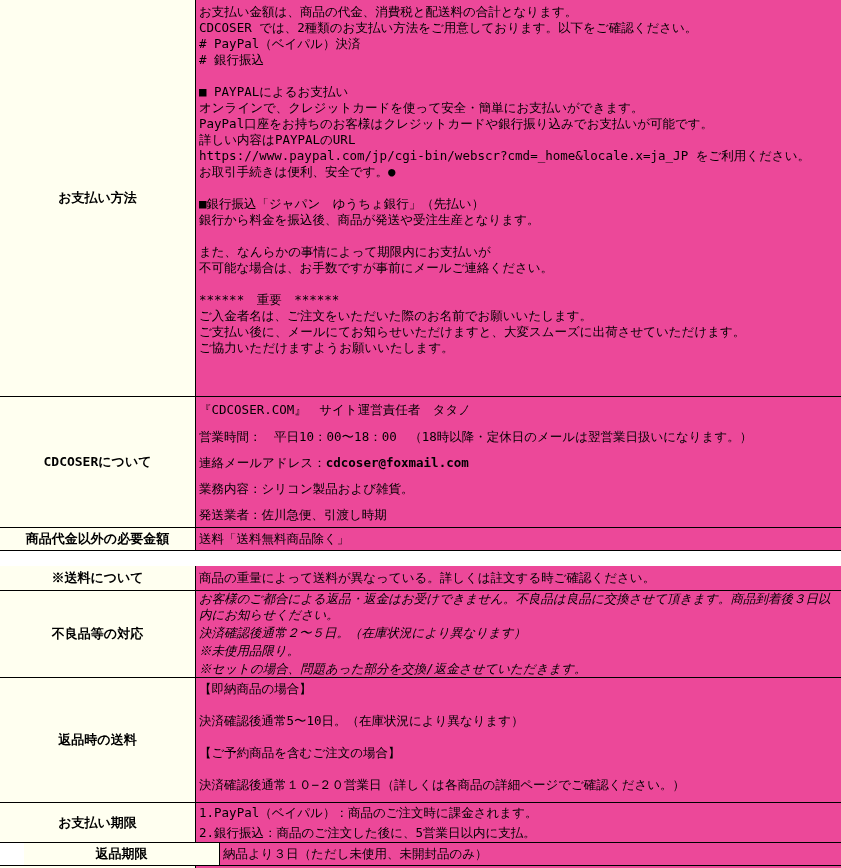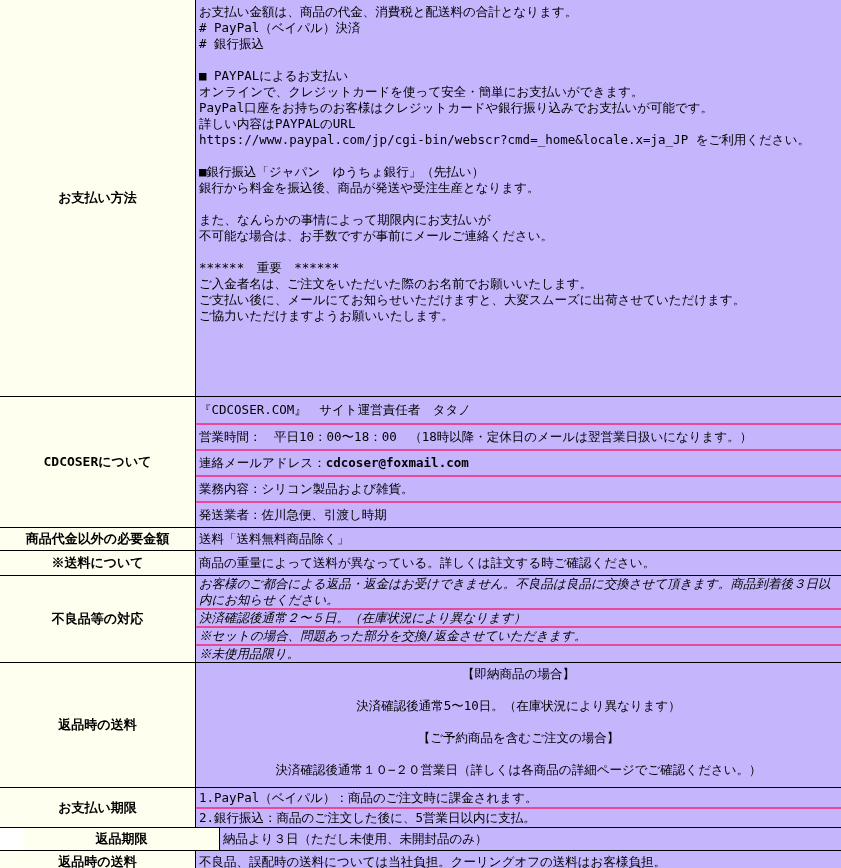--- a/index.html
+++ b/index.html
@@ -33,63 +33,65 @@
     font-weight:bold;
     font-size:13px;
     padding:2px;
     box-sizing:border-box;
   }
   .content{
     flex:1 1 auto;
     display:flex;
     flex-direction:column;
     min-width:0;
-    background:#c4b5fd;
+    background:#ec4899;
   }
   .cell{
     padding:1px 3px;
     box-sizing:border-box;
     flex:1 0 auto;
   }
   .cell + .cell{border-top:2px solid #ec4899;}
   .cell.vc{display:flex;flex-direction:column;justify-content:center;}
   .line{min-height:16px;line-height:16px;word-break:break-all;}
   .line .b{font-weight:bold;}
   
   .r1{min-height:397px;}
   .r1 .cell{padding-top:4px;}
   .r2 .cell{min-height:26px;}
   .r3{min-height:22px;}
-  .r4{min-height:25px;}
+  .r4{min-height:25px;margin-top:15px;}
   .r5{min-height:85px;}
   .r5 .cell{padding-top:0;padding-bottom:0;font-style:italic;}
   .r6{min-height:125px;}
-  .r6 .cell{padding-top:3px;text-align:center;}
+  .r6 .cell{padding-top:3px;}
   .r7 .cell{min-height:19px;}
   .r8{min-height:22px;padding-left:24px;}
   .r9{min-height:19px;}
 </style>
 </head>
 <body>
 
 <div class="shop-table">
 
   <section class="row r1">
     <div class="label">お支払い方法</div>
     <div class="content">
       <div class="cell">
           <div class="line"><span>お支払い金額は、商品の代金、消費税と配送料の合計となります。</span></div>
+          <div class="line"><span>CDCOSER では、2種類のお支払い方法をご用意しております。以下をご確認ください。</span></div>
           <div class="line"><span># PayPal（ベイパル）決済</span></div>
           <div class="line"><span># 銀行振込</span></div>
           <div class="line"><span></span></div>
           <div class="line"><span>■ PAYPALによるお支払い</span></div>
           <div class="line"><span>オンラインで、クレジットカードを使って安全・簡単にお支払いができます。</span></div>
           <div class="line"><span>PayPal口座をお持ちのお客様はクレジットカードや銀行振り込みでお支払いが可能です。</span></div>
           <div class="line"><span>詳しい内容はPAYPALのURL</span></div>
           <div class="line"><span>https://www.paypal.com/jp/cgi-bin/webscr?cmd=_home&amp;locale.x=ja_JP をご利用ください。</span></div>
+          <div class="line"><span>お取引手続きは便利、安全です。●</span></div>
           <div class="line"><span></span></div>
           <div class="line"><span>■銀行振込「ジャパン　ゆうちょ銀行」（先払い）</span></div>
           <div class="line"><span>銀行から料金を振込後、商品が発送や受注生産となります。</span></div>
           <div class="line"><span></span></div>
           <div class="line"><span>また、なんらかの事情によって期限内にお支払いが</span></div>
           <div class="line"><span>不可能な場合は、お手数ですが事前にメールご連絡ください。</span></div>
           <div class="line"><span></span></div>
           <div class="line"><span>******　重要　******</span></div>
           <div class="line"><span>ご入金者名は、ご注文をいただいた際のお名前でお願いいたします。</span></div>
           <div class="line"><span>ご支払い後に、メールにてお知らせいただけますと、大変スムーズに出荷させていただけます。</span></div>
@@ -140,24 +142,24 @@
   <section class="row r5">
     <div class="label">不良品等の対応</div>
     <div class="content">
       <div class="cell">
           <div class="line"><span>お客様のご都合による返品・返金はお受けできません。不良品は良品に交換させて頂きます。商品到着後３日以内にお知らせください。</span></div>
         </div>
       <div class="cell">
           <div class="line"><span>決済確認後通常２〜５日。（在庫状況により異なります）</span></div>
         </div>
       <div class="cell">
+          <div class="line"><span>※未使用品限り。</span></div>
+        </div>
+      <div class="cell">
           <div class="line"><span>※セットの場合、問題あった部分を交換/返金させていただきます。</span></div>
-        </div>
-      <div class="cell">
-          <div class="line"><span>※未使用品限り。</span></div>
         </div>
     </div>
   </section>
 
   <section class="row r6">
     <div class="label">返品時の送料</div>
     <div class="content">
       <div class="cell">
           <div class="line"><span>【即納商品の場合】</span></div>
           <div class="line"><span></span></div>

